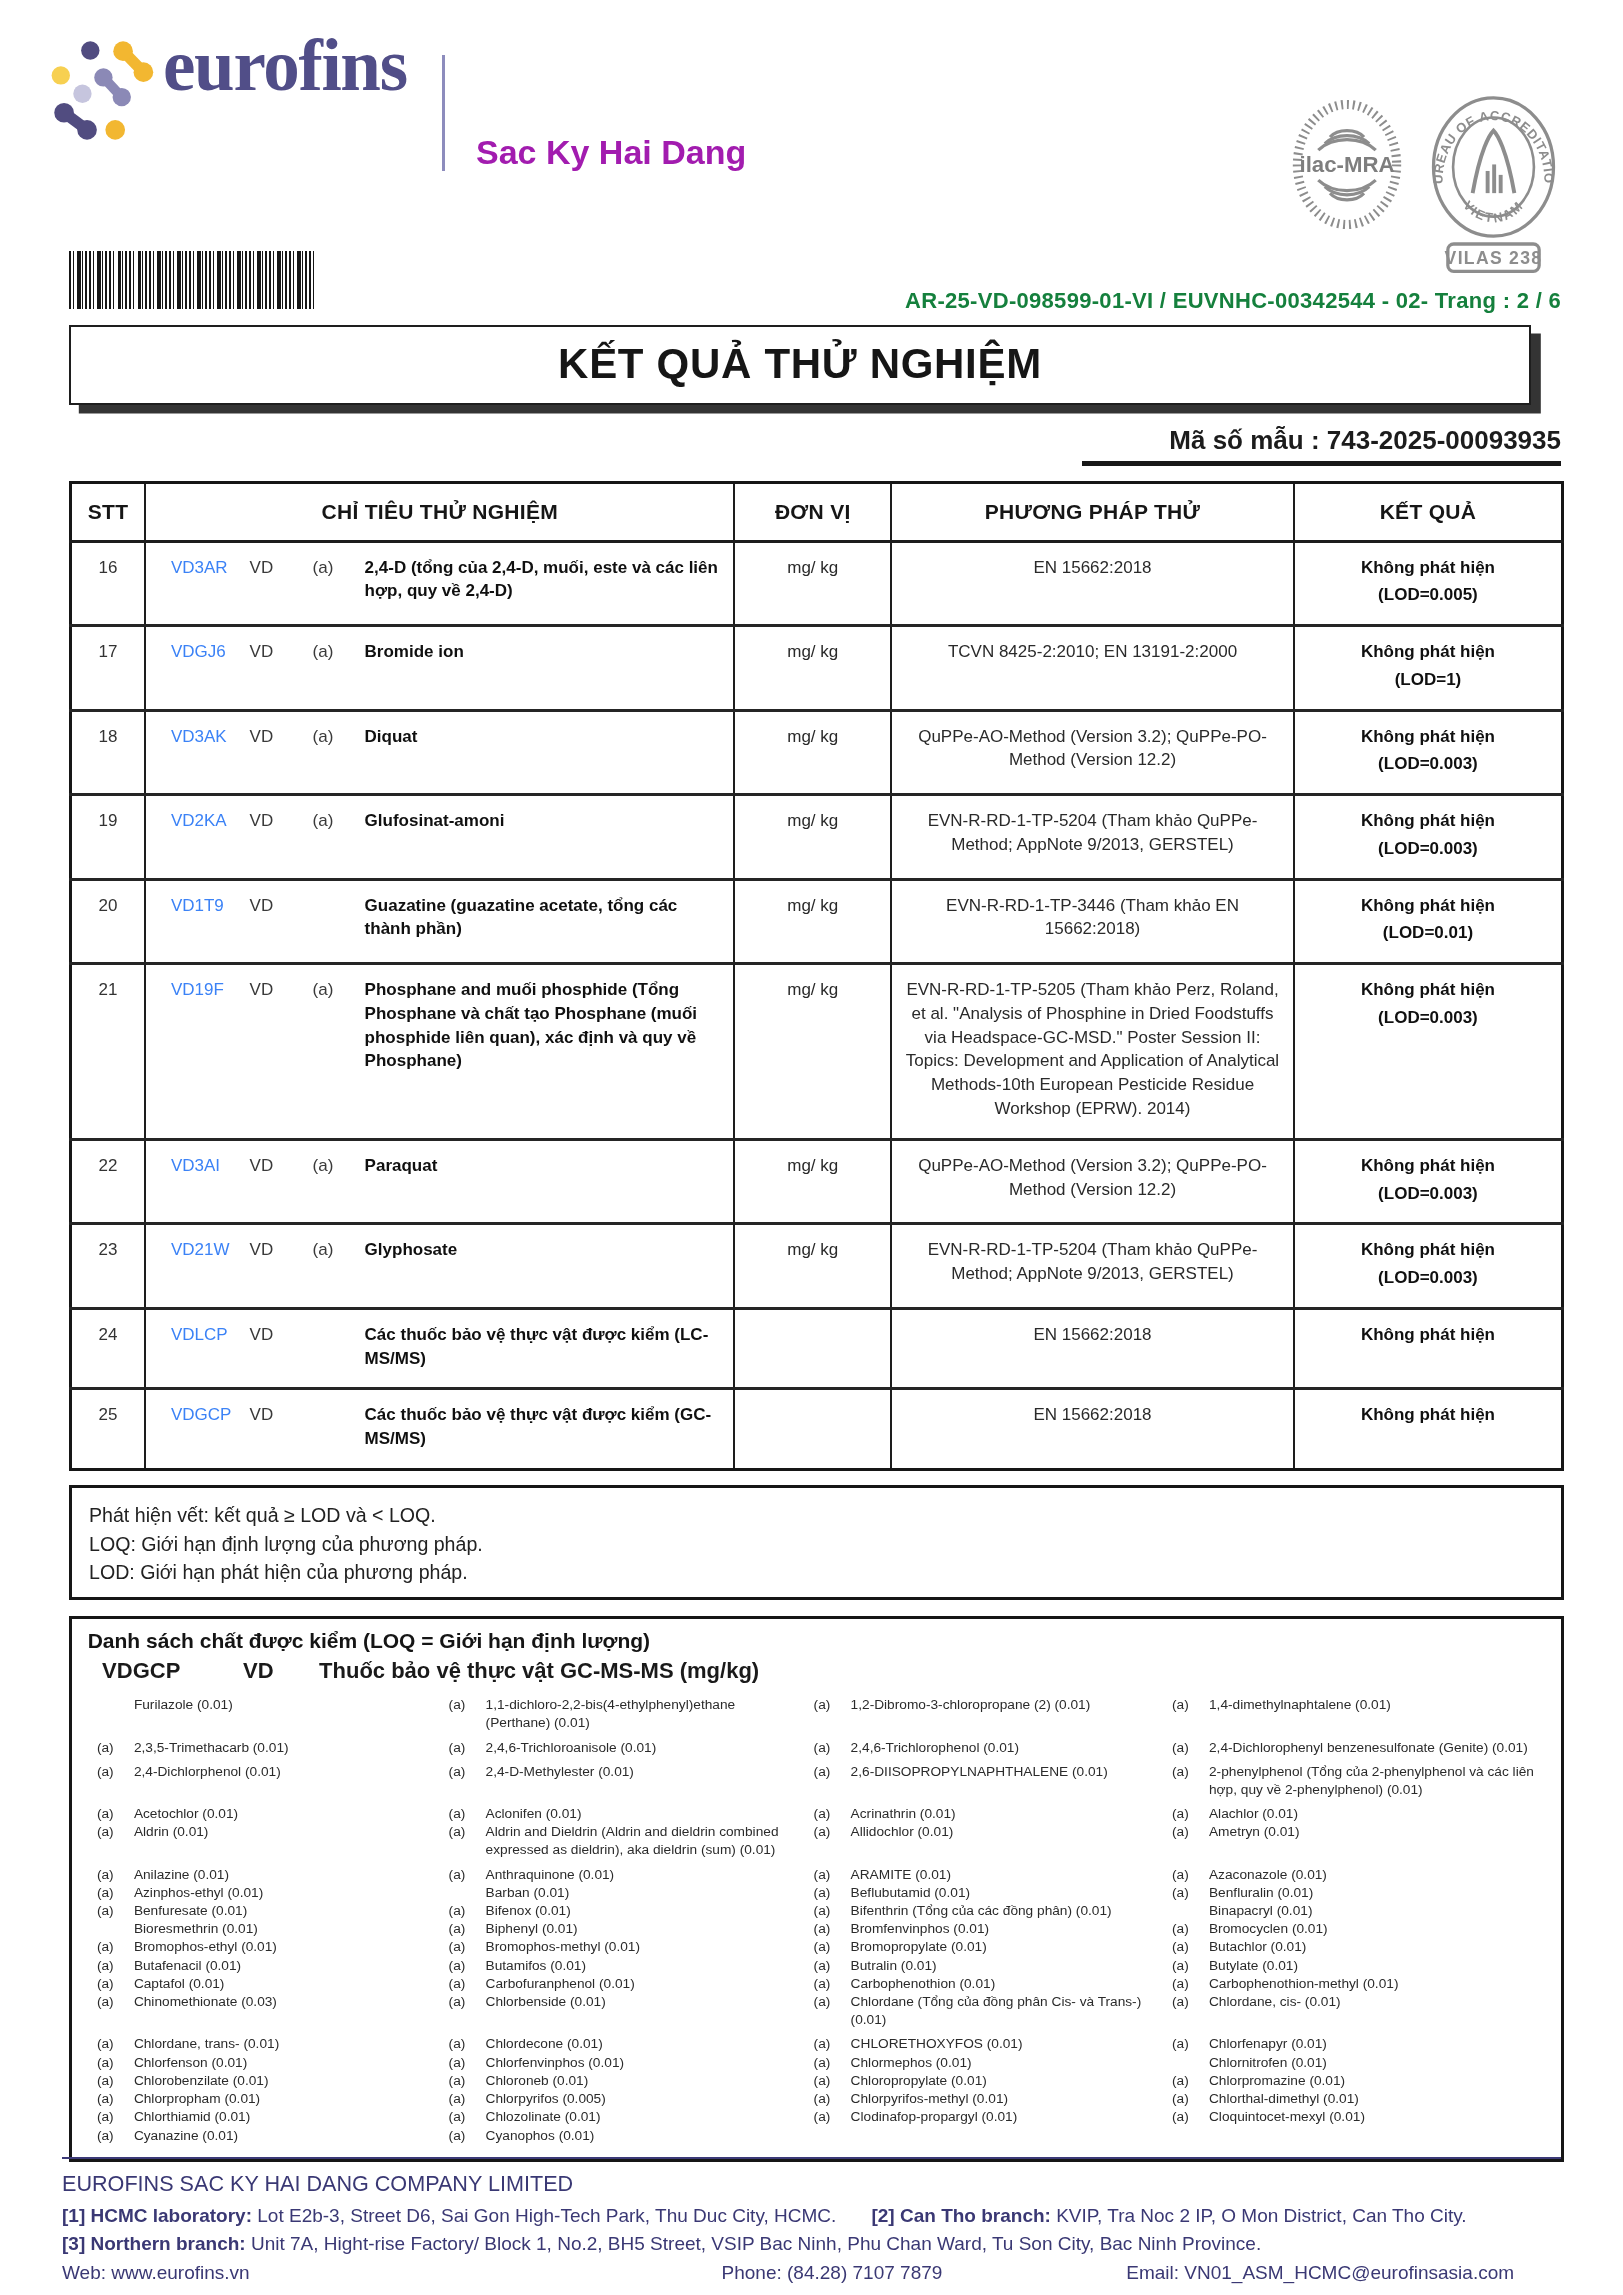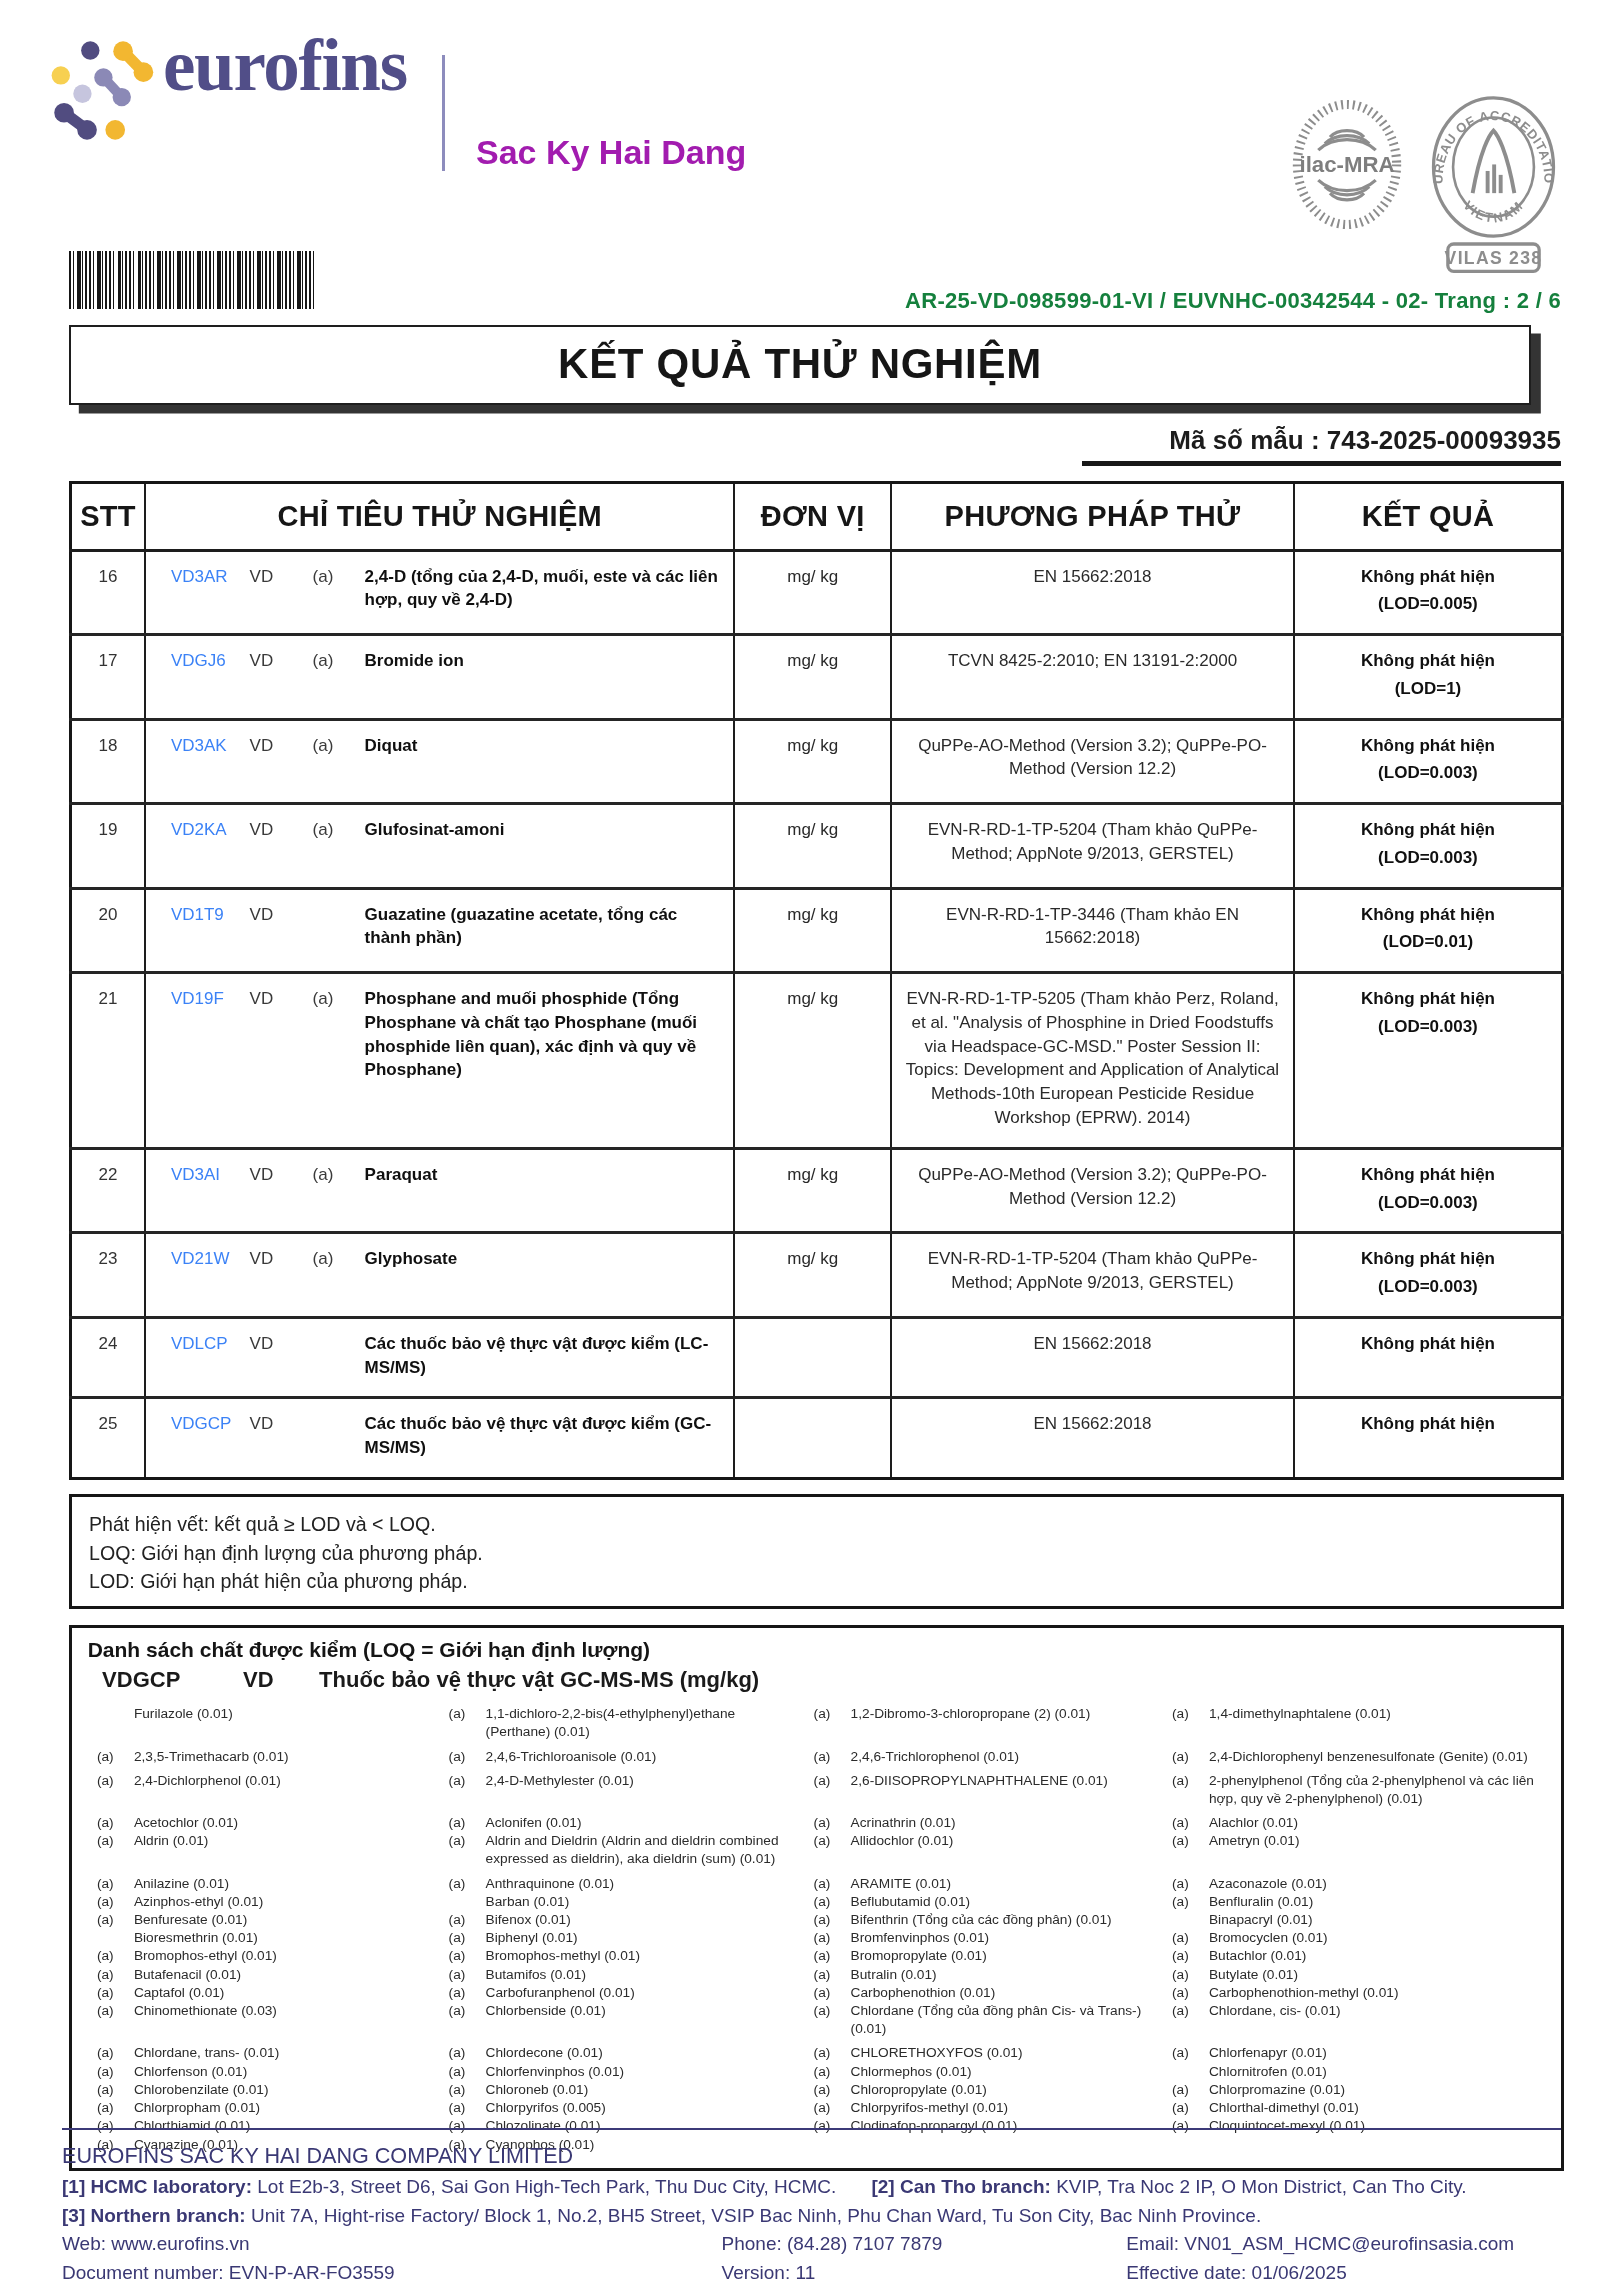--- a/index.html
+++ b/index.html
@@ -29,21 +29,21 @@
     text-align:center;padding:13px 0 15.7px;}
   .title-box .t{font-size:42px;font-weight:bold;letter-spacing:0.7px;color:#161616;}
   
   .sample-row{margin:19.6px 62px 0 69px;text-align:right;}
   .sample-row .s{font-size:26px;font-weight:bold;color:#1c1c1c;}
   .sample-row .u{height:4.6px;background:#181818;width:479px;margin:5.2px 0 0 auto;}
   
   table.results{width:1495px;margin:15.7px 0 0 69px;border-collapse:collapse;table-layout:fixed;
     border:3.9px solid #161616;}
   table.results th{border:2px solid #1d1d1d;border-bottom:3.9px solid #1d1d1d;
-    font-size:29px;font-weight:bold;padding:15.7px 3.9px;letter-spacing:0.3px;color:#161616;}
+    font-size:21px;font-weight:bold;padding:15.7px 3.9px;letter-spacing:0.3px;color:#161616;}
   table.results td{border:2px solid #1d1d1d;border-top:3.3px solid #252525;vertical-align:top;
     font-size:17px;line-height:1.4;padding:13px 6.5px 17px;}
   td.c-stt{text-align:center;color:#333;}
   td.c-name{padding-left:0;padding-right:5.2px;}
   .namewrap{display:flex;}
   .t-code{width:97px;flex:none;color:#3b82f6;padding-left:18.3px;box-sizing:border-box;}
   .t-vd{width:63px;flex:none;color:#3a3a3a;}
   .t-a{width:52px;flex:none;color:#3a3a3a;}
   .t-nm{flex:1;font-weight:bold;color:#101010;}
   td.c-unit{text-align:center;color:#2a2a2a;}
@@ -708,21 +708,16 @@
       <span class="fb"><b>[2] Can Tho branch:</b><span> KVIP, Tra Noc 2 IP, O Mon District, Can Tho City.</span></span>
     </div>
     <div>
       <b>[3]  Northern branch:</b><span> Unit 7A, Hight-rise Factory/ Block 1, No.2, BH5 Street, VSIP Bac Ninh, Phu Chan Ward, Tu Son City, Bac Ninh Province.</span>
     </div>
     <div class="f-grid">
       <span>Web: www.eurofins.vn</span>
       <span>Phone: (84.28) 7107 7879</span>
       <span>Email: VN01_ASM_HCMC@eurofinsasia.com</span>
     </div>
-    <div class="f-grid">
-      <span>Document number: EVN-P-AR-FO3559</span>
-      <span>Version: 11</span>
-      <span>Effective date: 01/06/2025</span>
-    </div>
   </div>
 
 </div>
 
 
 </body></html>

